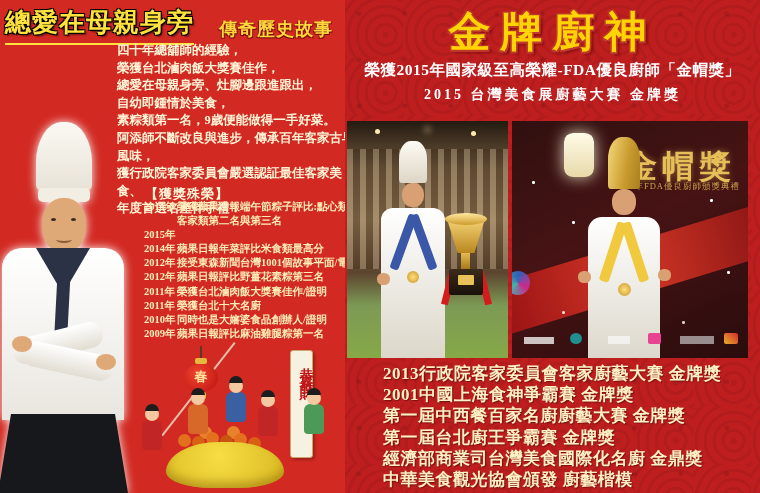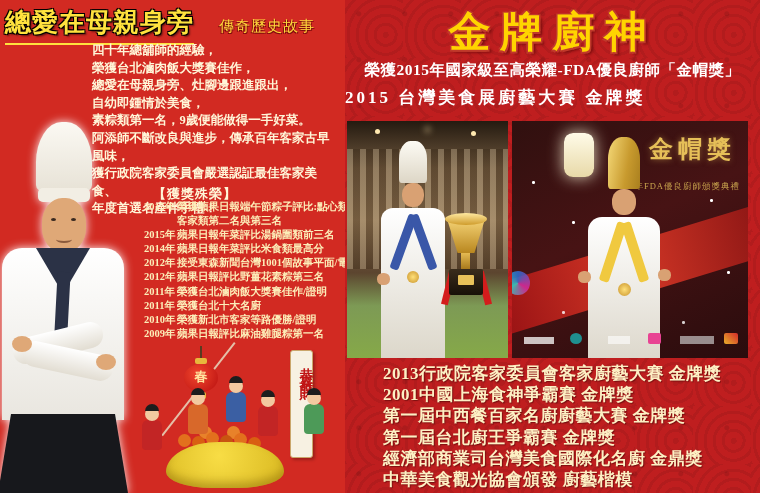--- a/index.html
+++ b/index.html
@@ -13,25 +13,25 @@
 
   
   .left-panel{position:absolute;left:0;top:0;width:345px;height:493px;background:var(--left-bg);}
   .main-title{
     position:absolute;left:5px;top:5px;font-size:26px;font-weight:bold;color:var(--title-yellow);
     letter-spacing:1px;padding-bottom:3px;border-bottom:2.5px solid var(--title-yellow);
     text-shadow:-1px -1px 0 #000,1px -1px 0 #000,-1px 1px 0 #000,1px 1px 0 #000,2px 2px 2px rgba(0,0,0,.55);
     white-space:nowrap;
   }
   .main-subtitle{
-    position:absolute;left:219px;top:17px;font-size:15px;font-weight:normal;color:#ffd93b;
+    position:absolute;left:219px;top:17px;font-size:18px;font-weight:bold;color:#ffd93b;
     text-shadow:1px 1px 0 #7c0c0c, -1px 1px 0 #7c0c0c;white-space:nowrap;letter-spacing:1px;
   }
-  .bio{position:absolute;left:92px;top:42px;width:245px;color:#fff6d8;font-size:12.5px;line-height:17.6px;font-weight:bold;}
-  .awards-header{position:absolute;left:145px;top:185px;color:#fff6d8;font-size:13px;font-weight:bold;letter-spacing:1px;margin-left:8px;}
+  .bio{position:absolute;left:117px;top:42px;width:245px;color:#fff6d8;font-size:12.5px;line-height:17.6px;font-weight:bold;}
+  .awards-header{position:absolute;left:145px;top:185px;color:#fff6d8;font-size:13px;font-weight:bold;letter-spacing:1px;}
   .awards{position:absolute;left:128px;top:200px;width:218px;color:#fcedb8;font-size:10.5px;line-height:14.1px;font-weight:bold;margin-left:16px;}
   .award-row{display:flex;white-space:nowrap;}
   .award-year{flex:0 0 33px;}
   .award-text{flex:1;}
 
   
   .chef-cutout{position:absolute;left:-4px;top:122px;width:138px;height:371px;filter:drop-shadow(0 0 5px rgba(255,255,255,.95));}
   .chef-hat{position:absolute;left:40px;top:0;width:56px;height:70px;background:linear-gradient(180deg,#fbf9f3,#e7e2d6);border-radius:46% 46% 16% 16%/58% 58% 10% 10%;}
   .chef-hat::after{content:'';position:absolute;left:2px;bottom:-10px;width:52px;height:14px;background:#f2eee4;border-radius:5px;}
   .chef-face{position:absolute;left:46px;top:76px;width:44px;height:54px;background:#dfa877;border-radius:46% 46% 44% 44%;}
@@ -71,21 +71,21 @@
   .k5{left:166px;top:56px;background:#4d9a58;}
 
   
   .right-panel{position:absolute;left:345px;top:0;width:415px;height:493px;background-color:var(--right-bg);
     background-image:radial-gradient(circle at 30% 30%, rgba(0,0,0,0.10) 2px, transparent 3px),
       repeating-radial-gradient(circle at 70% 60%, rgba(0,0,0,0.07) 0 3px, transparent 3px 9px);
     background-size:46px 46px,58px 58px;}
   .right-title{position:absolute;left:0;top:4px;width:100%;text-align:center;font-size:42px;font-weight:bold;color:var(--gold);
     letter-spacing:10px;text-shadow:-1.5px -1.5px 0 #c0392b,1.5px -1.5px 0 #c0392b,-1.5px 1.5px 0 #c0392b,1.5px 1.5px 0 #c0392b,3px 3px 3px rgba(80,0,0,.6);}
   .right-sub1{position:absolute;left:0;top:60px;width:100%;text-align:center;color:var(--white);font-size:15.5px;font-weight:bold;letter-spacing:.5px;white-space:nowrap;}
-  .right-sub2{position:absolute;left:0;top:86px;width:100%;color:var(--white);font-size:17px;font-weight:bold;letter-spacing:3px;white-space:nowrap;}
+  .right-sub2{position:absolute;left:0;top:86px;width:100%;text-align:center;color:var(--white);font-size:14px;font-weight:bold;letter-spacing:3px;white-space:nowrap;}
 
   
   .photo-a{position:absolute;left:2px;top:121px;width:161px;height:237px;overflow:hidden;
     background:linear-gradient(180deg,#241a10 0%,#6e573d 20%,#8a6f4e 42%,#5c452f 64%,#7d9a55 78%,#86a948 100%);}
   .photo-a::before{content:'';position:absolute;left:0;top:28px;width:100%;height:120px;
     background:repeating-linear-gradient(90deg,rgba(232,212,176,.30) 0 6px,rgba(40,25,10,.22) 6px 13px);}
   .pa-lights{position:absolute;left:28px;top:8px;width:5px;height:5px;background:#ffe9b0;border-radius:50%;box-shadow:96px 2px 0 #ffe9b0,50px -2px 6px rgba(255,230,170,.7);}
   .pa-hat{position:absolute;left:52px;top:20px;width:28px;height:42px;background:linear-gradient(180deg,#fdfbf4,#ddd6c6);border-radius:42% 42% 10% 10%;}
   .pa-face{position:absolute;left:55px;top:62px;width:22px;height:24px;background:#d9a173;border-radius:46%;}
   .pa-jacket{position:absolute;left:34px;top:87px;width:64px;height:150px;background:linear-gradient(180deg,#ffffff,#dcd7ca);border-radius:12px 12px 0 0;}
@@ -102,21 +102,21 @@
   .pa-ribbon{position:absolute;width:7px;height:34px;background:#d41c1c;}
   .pa-ribbon.r1{left:98px;top:150px;transform:rotate(14deg);}
   .pa-ribbon.r2{left:134px;top:150px;transform:rotate(-14deg);}
 
   
   .photo-b{position:absolute;left:167px;top:121px;width:236px;height:237px;overflow:hidden;
     background:linear-gradient(155deg,#30100f 0%,#471314 45%,#2a0c0d 100%);}
   .pb-ribbon{position:absolute;left:-30px;top:118px;width:330px;height:52px;background:linear-gradient(90deg,#9c1013,#e03a28 45%,#7d0c0f);transform:rotate(-17deg);opacity:.92;}
   .pb-stars{position:absolute;left:20px;top:60px;width:2.5px;height:2.5px;background:#fff;border-radius:50%;
     box-shadow:40px 40px 0 #fff,178px 18px 0 #fff,195px 90px 0 #fff,150px 140px 0 rgba(255,255,255,.8),30px 130px 0 rgba(255,255,255,.8),90px 170px 0 #fff,200px 160px 0 #fff;}
-  .pb-backdrop-title{position:absolute;right:12px;top:12px;color:var(--backdrop-gold);font-size:24px;font-weight:bold;letter-spacing:5px;text-shadow:0 0 6px rgba(230,190,90,.5);}
+  .pb-backdrop-title{position:absolute;right:12px;top:24px;color:var(--backdrop-gold);font-size:32px;font-weight:bold;letter-spacing:5px;text-shadow:0 0 6px rgba(230,190,90,.5);}
   .pb-backdrop-sub{position:absolute;right:8px;top:60px;color:#caa64e;font-size:8.5px;letter-spacing:1px;}
   .pb-lantern{position:absolute;left:52px;top:12px;width:30px;height:44px;background:linear-gradient(180deg,#fffbe8,#e8d9a8);border-radius:30%/20%;box-shadow:0 0 16px rgba(255,250,220,.85);}
   .pb-hat{position:absolute;left:96px;top:16px;width:32px;height:52px;background:linear-gradient(100deg,#f5d978,#c89a2e 60%,#a97f1e);border-radius:42% 42% 8% 8%;}
   .pb-face{position:absolute;left:100px;top:68px;width:24px;height:26px;background:#d9a173;border-radius:46%;}
   .pb-jacket{position:absolute;left:76px;top:96px;width:72px;height:141px;background:linear-gradient(180deg,#ffffff,#ddd8cc);border-radius:14px 14px 0 0;}
   .pb-sash{position:absolute;width:10px;height:62px;background:#f0c93f;border-radius:3px;}
   .pb-sash.s1{left:96px;top:100px;transform:rotate(18deg);}
   .pb-sash.s2{left:118px;top:100px;transform:rotate(-18deg);}
   .pb-medal{position:absolute;left:106px;top:162px;width:13px;height:13px;background:radial-gradient(circle,#ffe07a,#c8922a);border-radius:50%;}
   .pb-fist{position:absolute;width:13px;height:12px;background:#d9a173;border-radius:45%;}
@@ -176,21 +176,20 @@
           <span class="award-year"></span>
         </div>
 
         <div class="award-row">
           <span class="award-year"></span>
           <span class="award-text">客家類第二名與第三名</span>
         </div>
 
         <div class="award-row">
           <span class="award-year">2015年</span>
-          <span class="award-text">蘋果日報年菜評比湯鍋圍類前三名</span>
         </div>
 
         <div class="award-row">
           <span class="award-year">2014年</span>
           <span class="award-text">蘋果日報年菜評比米食類最高分</span>
         </div>
 
         <div class="award-row">
           <span class="award-year">2012年</span>
           <span class="award-text">接受東森新聞台灣1001個故事平面/電視媒體專訪</span>
@@ -206,21 +205,21 @@
           <span class="award-text">榮獲台北滷肉飯大獎賽佳作/證明</span>
         </div>
 
         <div class="award-row">
           <span class="award-year">2011年</span>
           <span class="award-text">榮獲台北十大名廚</span>
         </div>
 
         <div class="award-row">
           <span class="award-year">2010年</span>
-          <span class="award-text">榮獲新北市客家等路優勝/證明</span>
+          <span class="award-text">同時也是大嬸婆食品創辦人/證明</span>
         </div>
 
         <div class="award-row">
           <span class="award-year">2009年</span>
           <span class="award-text">蘋果日報評比麻油雞腿粽第一名</span>
         </div>
       </div>
 
     <div class="chef-cutout">
       <div class="chef-hat"></div>

